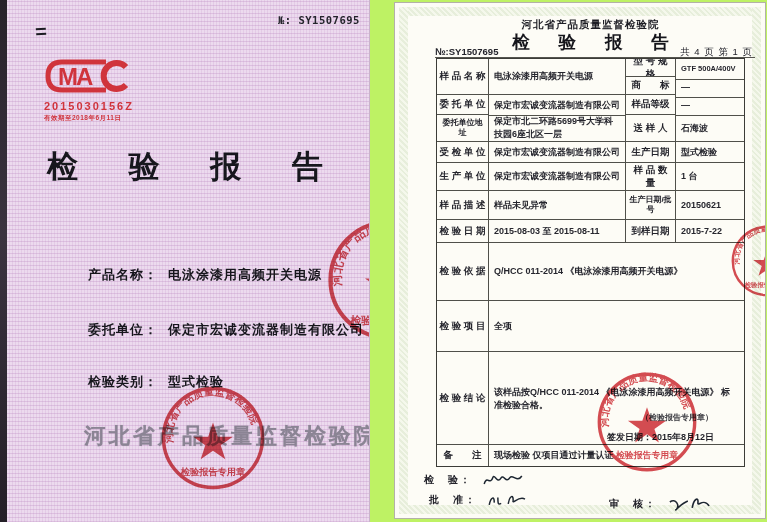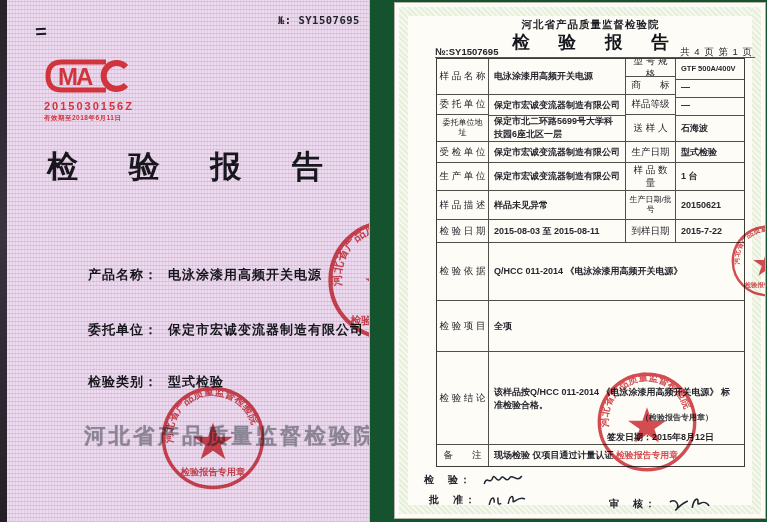--- a/index.html
+++ b/index.html
@@ -1,17 +1,17 @@
 <!DOCTYPE html>
 <html><head>
 <meta charset="utf-8">
 <style>
   * { margin:0; padding:0; box-sizing:border-box; }
   body { width:767px; height:522px; background:#ffffff; font-family:"Liberation Sans", sans-serif; }
-  #stage { position:relative; width:767px; height:522px; background:#14532d; overflow:hidden; }
+  #stage { position:relative; width:767px; height:522px; background:#bef264; overflow:hidden; }
 
   
   .left-page {
     position:absolute; left:0; top:0; width:370px; height:522px; overflow:hidden;
     background-color:#ecdaee;
     background-image:
       repeating-linear-gradient(0deg, rgba(185,132,190,.30) 0 1px, rgba(0,0,0,0) 1px 4px),
       repeating-linear-gradient(90deg, rgba(172,112,178,.14) 0 1px, rgba(0,0,0,0) 1px 3px);
     border-right:1px solid #c9b3cb;
   }
@@ -50,21 +50,21 @@
   .rp-rule { position:absolute; left:40px; right:10px; top:54px; border-top:1px solid #55554f; }
 
   .rp-table { position:absolute; left:41px; top:55px; width:309px; height:409px;
     border:1.5px solid #3c3c38; display:grid;
     grid-template-columns:52px 137px 50px 1fr;
     grid-template-rows:18px 18px 20px 27px 21px 28px 29px 23px 58px 51px 93px auto;
     background:transparent; }
   .tc { border-right:1px solid #50504a; border-bottom:1px solid #50504a; overflow:hidden; }
   .tc.er { border-right:none; } .tc.eb { border-bottom:none; }
   .tl { display:flex; align-items:center; justify-content:center; text-align:center;
-    font-size:9.5px; font-weight:normal; color:#23232b; padding:1px 2px; line-height:1.3; }
+    font-size:9.5px; font-weight:bold; color:#23232b; padding:1px 2px; line-height:1.3; }
   .tl.small { font-size:8px; }
   .tv { display:flex; align-items:center; font-size:9px; font-weight:bold; color:#26262e;
     padding:10px 5px; line-height:1.4; text-align:left; }
   .tv.conc { align-items:flex-start; padding-top:34px; }
   .stamp-note { position:absolute; left:246px; top:409px; font-size:8px; font-weight:bold; color:#3a3a40; }
   .issue-line { position:absolute; left:212px; top:428px; font-size:9px; font-weight:bold; color:#1f1f26; }
 
   .sig-row { position:absolute; font-size:10px; font-weight:bold; color:#23232b; letter-spacing:2px; }
   .sig-ink { display:inline-block; vertical-align:middle; margin-left:4px; transform:rotate(-3deg); }
 

